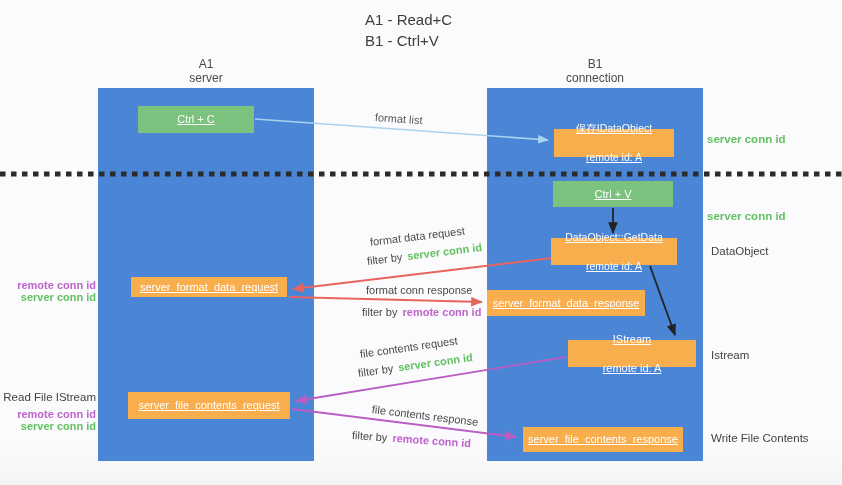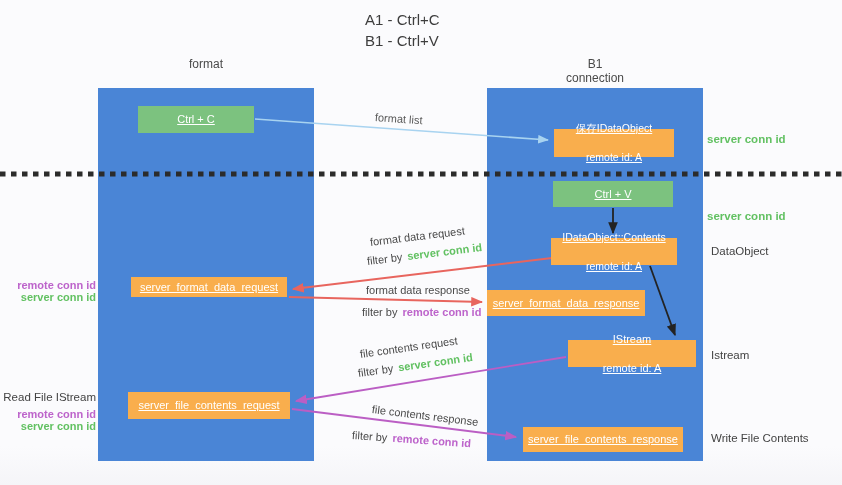--- a/index.html
+++ b/index.html
@@ -48,26 +48,27 @@
   .green-text  { color:#62c162; font-weight:bold; }
   .purple-text { color:#bd64cb; font-weight:bold; }
   .right-align { text-align:right; }
 </style>
 </head>
 <body>
 
 <div class="canvas">
 
   <div class="title">
-    <div>A1 - Ctrl+C</div>
+    <div>A1 - Read+C</div>
     <div>B1 - Ctrl+V</div>
   </div>
 
   <div class="lane-header left">
-    <div>format</div>
+    <div>A1</div>
+    <div>server</div>
   </div>
   <div class="lane-header right">
     <div>B1</div>
     <div>connection</div>
   </div>
 
   <div class="lane left"></div>
   <div class="lane right"></div>
 
   <svg class="arrows" width="842" height="485">
@@ -110,21 +111,21 @@
   <div class="node orange" style="left:554px; top:129px; width:120px; height:28px; font-size:10.5px;">
     <div>保存IDataObject</div>
     <div>remote id: A</div>
   </div>
 
   <div class="node green" style="left:553px; top:181px; width:120px; height:26px;">
     <div>Ctrl + V</div>
   </div>
 
   <div class="node orange" style="left:551px; top:238px; width:126px; height:27px; font-size:10.5px;">
-    <div>IDataObject::Contents</div>
+    <div>DataObject::GetData</div>
     <div>remote id: A</div>
   </div>
 
   <div class="node orange" style="left:131px; top:277px; width:156px; height:20px;">
     <div>server_format_data_request</div>
   </div>
 
   <div class="node orange" style="left:487px; top:290px; width:158px; height:26px;">
     <div>server_format_data_response</div>
   </div>
@@ -143,21 +144,21 @@
   </div>
 
   <div class="alabel" style="left:375px; top:111px; transform:rotate(4deg); color:#5a5a5a;">format list</div>
 
   <div class="alabel" style="left:370px; top:236px; transform:rotate(-7deg);">format data request</div>
   <div class="alabel" style="left:367px; top:255px; transform:rotate(-7deg);">
     <span>filter by</span>
     <span class="green-text" style="margin-left:2px;">server conn id</span>
   </div>
 
-  <div class="alabel" style="left:366px; top:284px;">format data response</div>
+  <div class="alabel" style="left:366px; top:284px;">format conn response</div>
   <div class="alabel" style="left:362px; top:306px;">
     <span>filter by</span>
     <span class="purple-text" style="margin-left:2px;">remote conn id</span>
   </div>
 
   <div class="alabel" style="left:360px; top:348px; transform:rotate(-8deg);">file contents request</div>
   <div class="alabel" style="left:358px; top:367px; transform:rotate(-8deg);">
     <span>filter by</span>
     <span class="green-text" style="margin-left:2px;">server conn id</span>
   </div>

